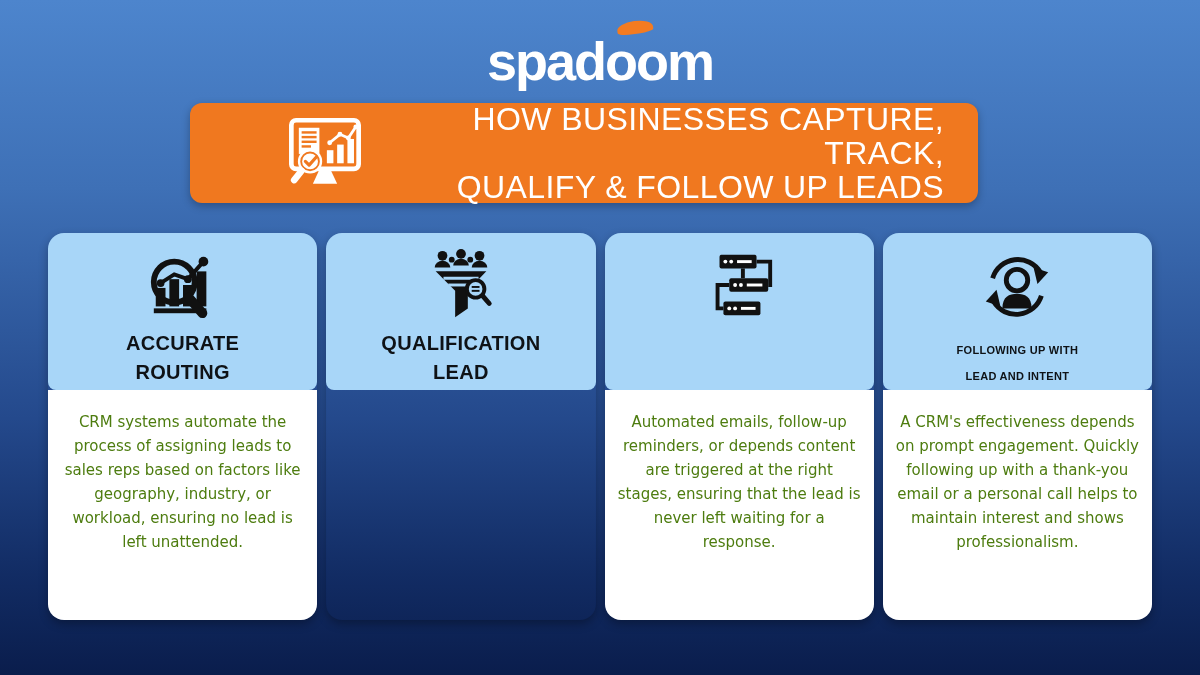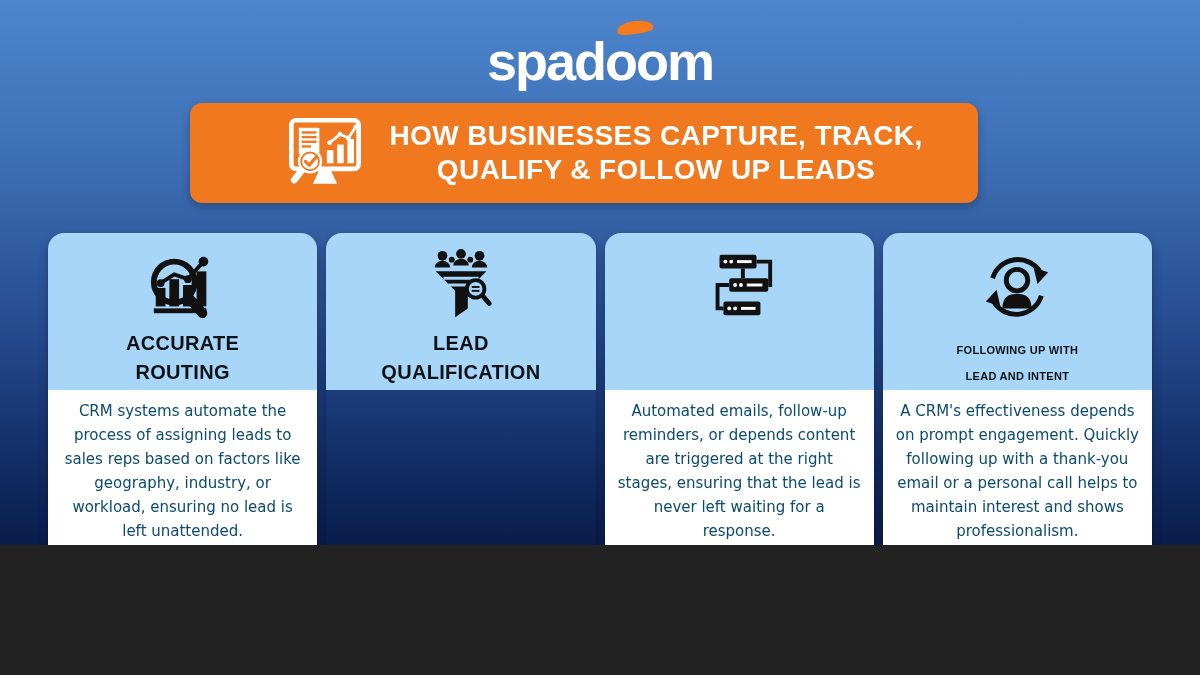--- a/index.html
+++ b/index.html
@@ -1,48 +1,48 @@
 <!DOCTYPE html>
 <html><head>
 <meta charset="utf-8">
 <style>
   html,body{margin:0;padding:0;background:#222;}
   .stage{
-    position:relative;width:1200px;height:545px;overflow:hidden;
+    position:relative;width:1200px;height:675px;overflow:hidden;
     background:linear-gradient(180deg,#4d85cd 0%,#3e70b6 28%,#24498c 62%,#122c64 85%,#0a1d4c 100%);
     font-family:"Liberation Sans",sans-serif;
   }
   
   .logo{position:absolute;top:30px;left:0;width:100%;text-align:center;
         color:#ffffff;font-size:54px;font-weight:bold;letter-spacing:-2px;}
   .logo .oo{position:relative;display:inline-block;}
   .logo .swoosh{position:absolute;left:12px;top:-9px;width:36px;height:13px;
         background:#f47b20;border-radius:60% 60% 50% 50%/70% 70% 30% 30%;
         transform:rotate(-8deg);}
   
   .banner{position:absolute;left:190px;top:103px;width:788px;height:100px;
         background:#f0781f;border-radius:12px;display:flex;align-items:center;
         padding:0 34px 0 92px;box-sizing:border-box;
         box-shadow:0 3px 8px rgba(0,0,0,.28);}
   .banner-icon{width:86px;height:74px;flex:0 0 auto;display:flex;align-items:center;}
-  .banner-title{flex:1;text-align:center;color:#ffffff;font-weight:bold;
-        font-size:28px;line-height:34px;letter-spacing:.4px;}
+  .banner-title{flex:1;text-align:right;color:#ffffff;font-weight:normal;
+        font-size:32px;line-height:34px;letter-spacing:.4px;}
   
   .cards{position:absolute;left:48px;top:233px;width:1104px;height:387px;
         display:flex;gap:9px;}
   .card{flex:1;display:flex;flex-direction:column;border-radius:16px;overflow:hidden;
         box-shadow:0 4px 10px rgba(0,0,0,.30);}
   .card-head{height:157px;background:#a8d6f8;display:flex;flex-direction:column;
-        align-items:center;box-sizing:border-box;padding-top:12px;flex:0 0 auto;}
+        align-items:center;box-sizing:border-box;padding-top:12px;flex:0 0 auto;border-radius:8px;}
   .card-icon{height:80px;display:flex;align-items:center;justify-content:center;}
   .card-title{margin-top:4px;text-align:center;font-weight:bold;font-size:20px;
         line-height:29px;color:#0e1216;letter-spacing:.3px;}
   .card-title.small{font-size:11px;line-height:26px;margin-top:12px;}
-  .card-body{flex:1;background:#ffffff;padding:9px 13px 0;box-sizing:border-box;
-        text-align:center;color:#0c4a6e;font-size:15px;line-height:24px;
+  .card-body{flex:1;background:#ffffff;padding:20px 13px 0;box-sizing:border-box;
+        text-align:center;color:#4d7c0f;font-size:15px;line-height:24px;
         font-family:"DejaVu Sans","Liberation Sans",sans-serif;}
 </style>
 </head>
 <body>
 
 <div class="stage">
 
   <div class="logo">
     <span>spad</span><span class="oo"><i class="swoosh"></i><span>oo</span></span><span>m</span>
   </div>
@@ -135,22 +135,22 @@
             </g>
             <circle cx="55" cy="43" r="9" fill="#a8d6f8" stroke="#111111" stroke-width="4"></circle>
             <g stroke="#111111" stroke-width="2">
               <line x1="51" y1="41" x2="59" y2="41"></line>
               <line x1="51" y1="45" x2="59" y2="45"></line>
             </g>
             <line x1="62" y1="50" x2="69" y2="58" stroke="#111111" stroke-width="5" stroke-linecap="round"></line>
           </svg>
         </span>
         <div class="card-title">
+          <div>QUALIFICATION</div>
           <div>LEAD</div>
-          <div>QUALIFICATION</div>
         </div>
       </div>
     </div>
 
     <div class="card">
       <div class="card-head">
         <span class="card-icon">
           <svg viewBox="0 0 80 78" width="78" height="76">
             <g fill="none" stroke="#111111" stroke-width="4">
               <path d="M58 15 H72 V39 H70"></path>

